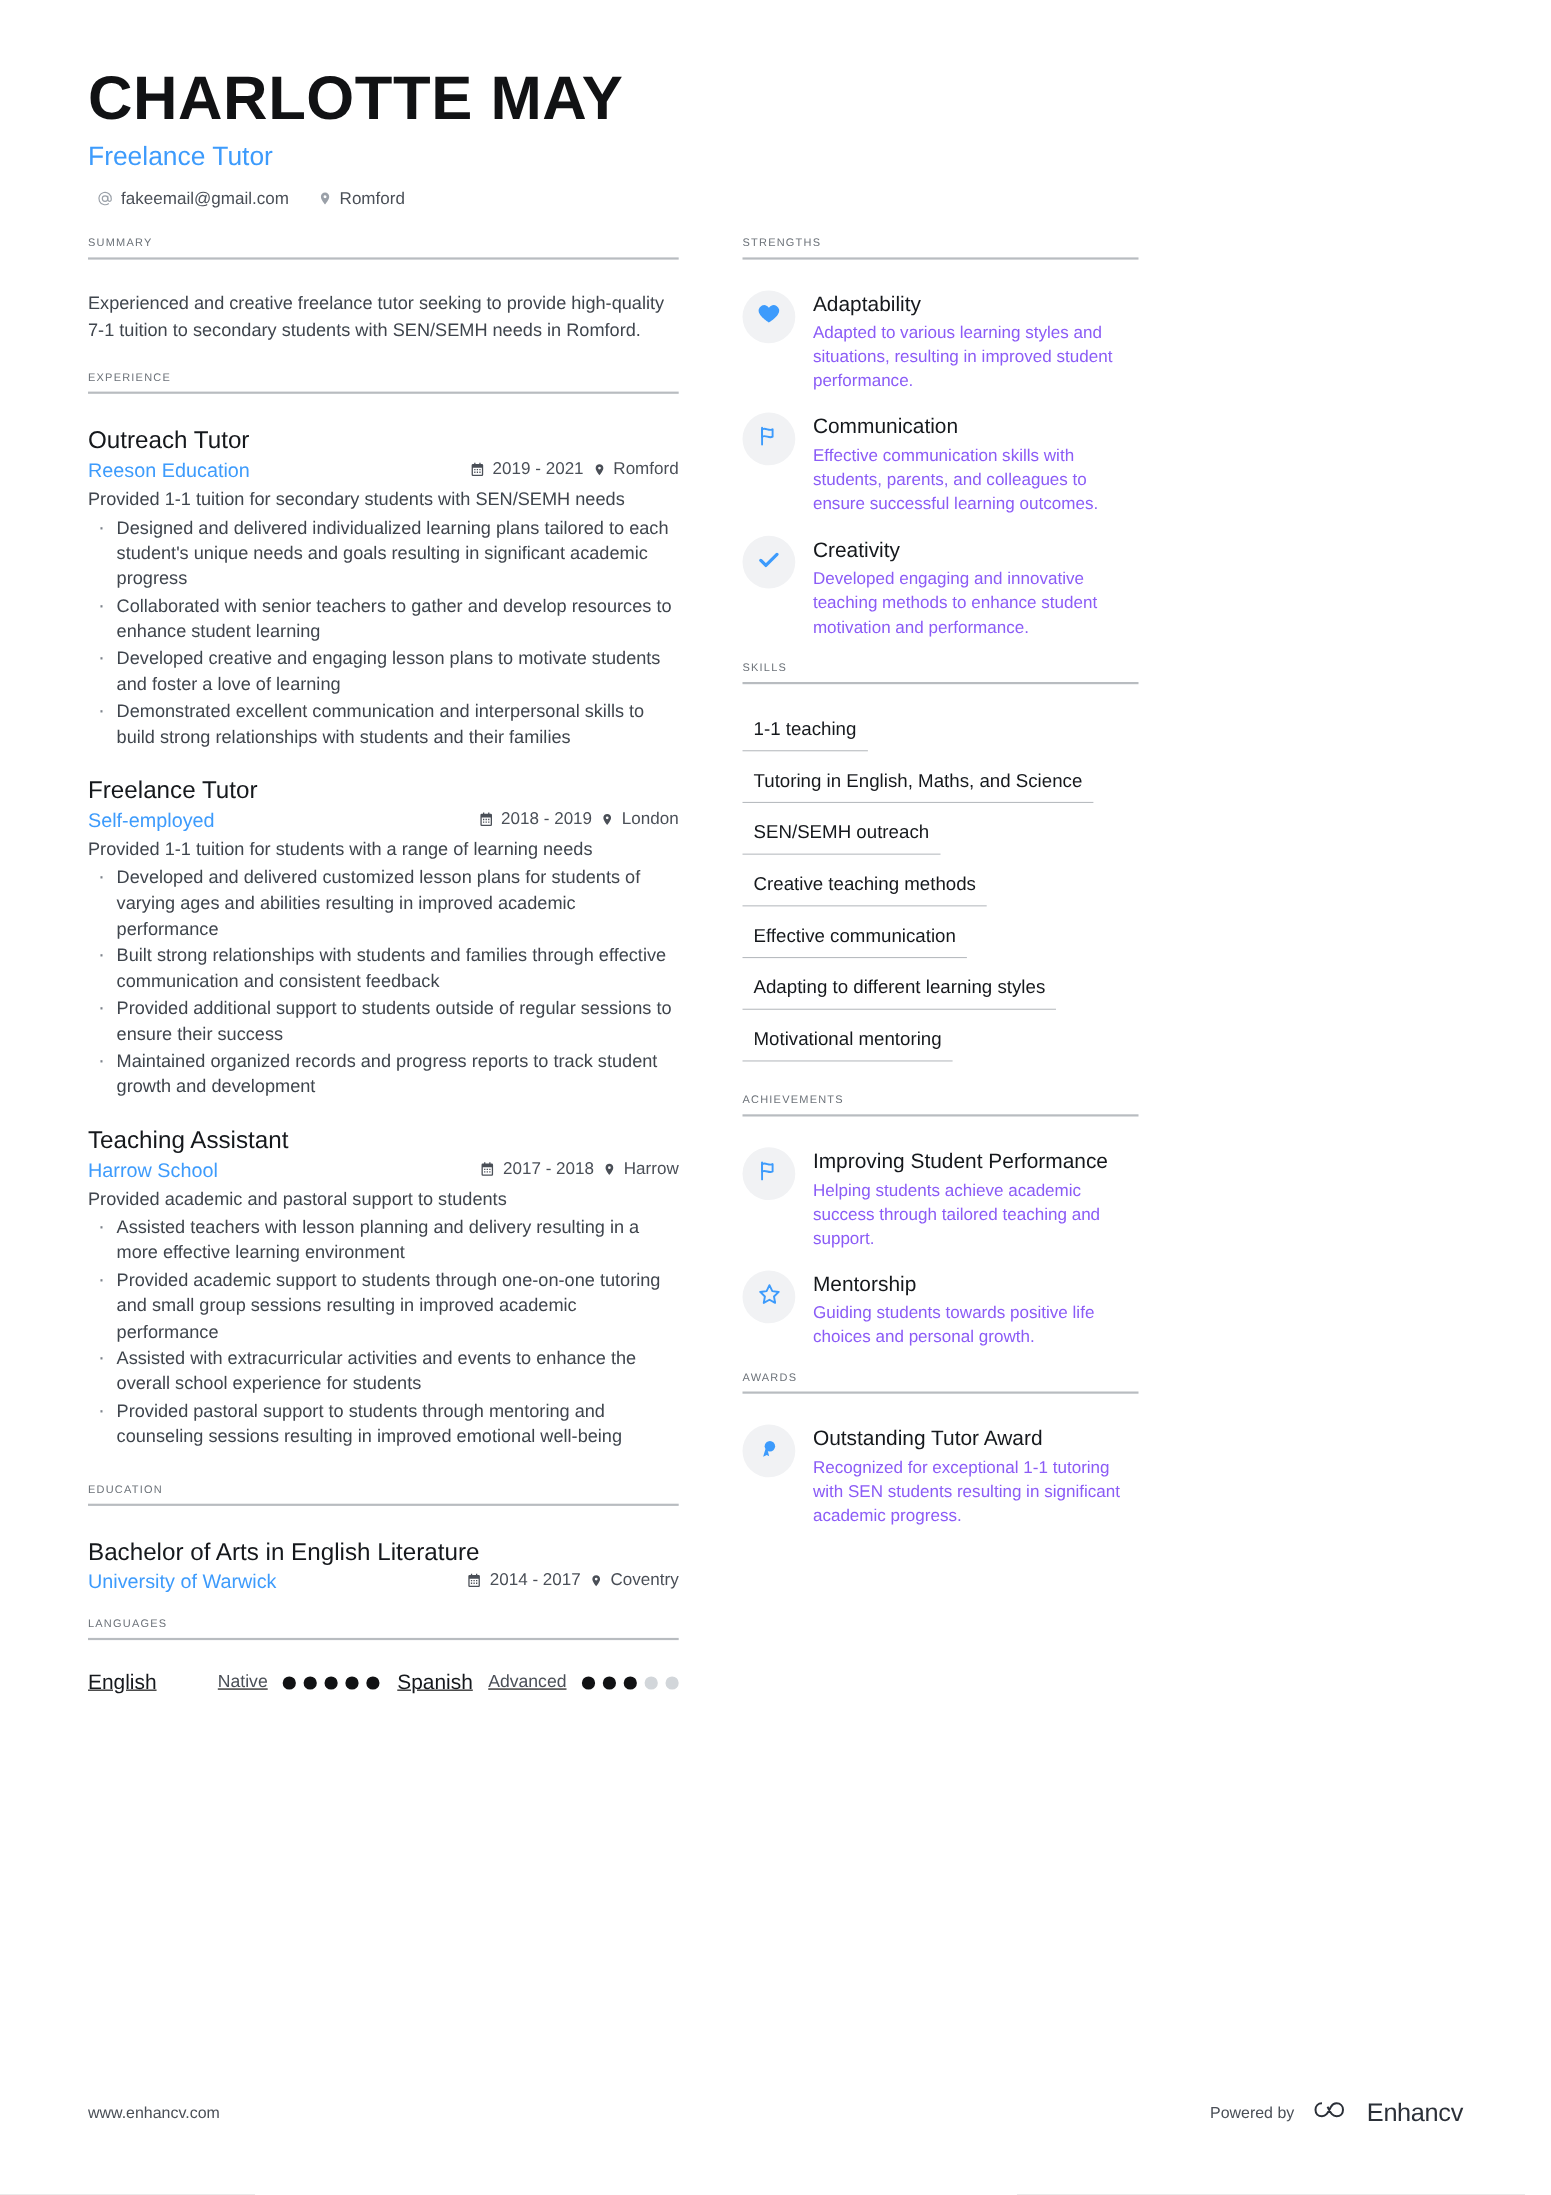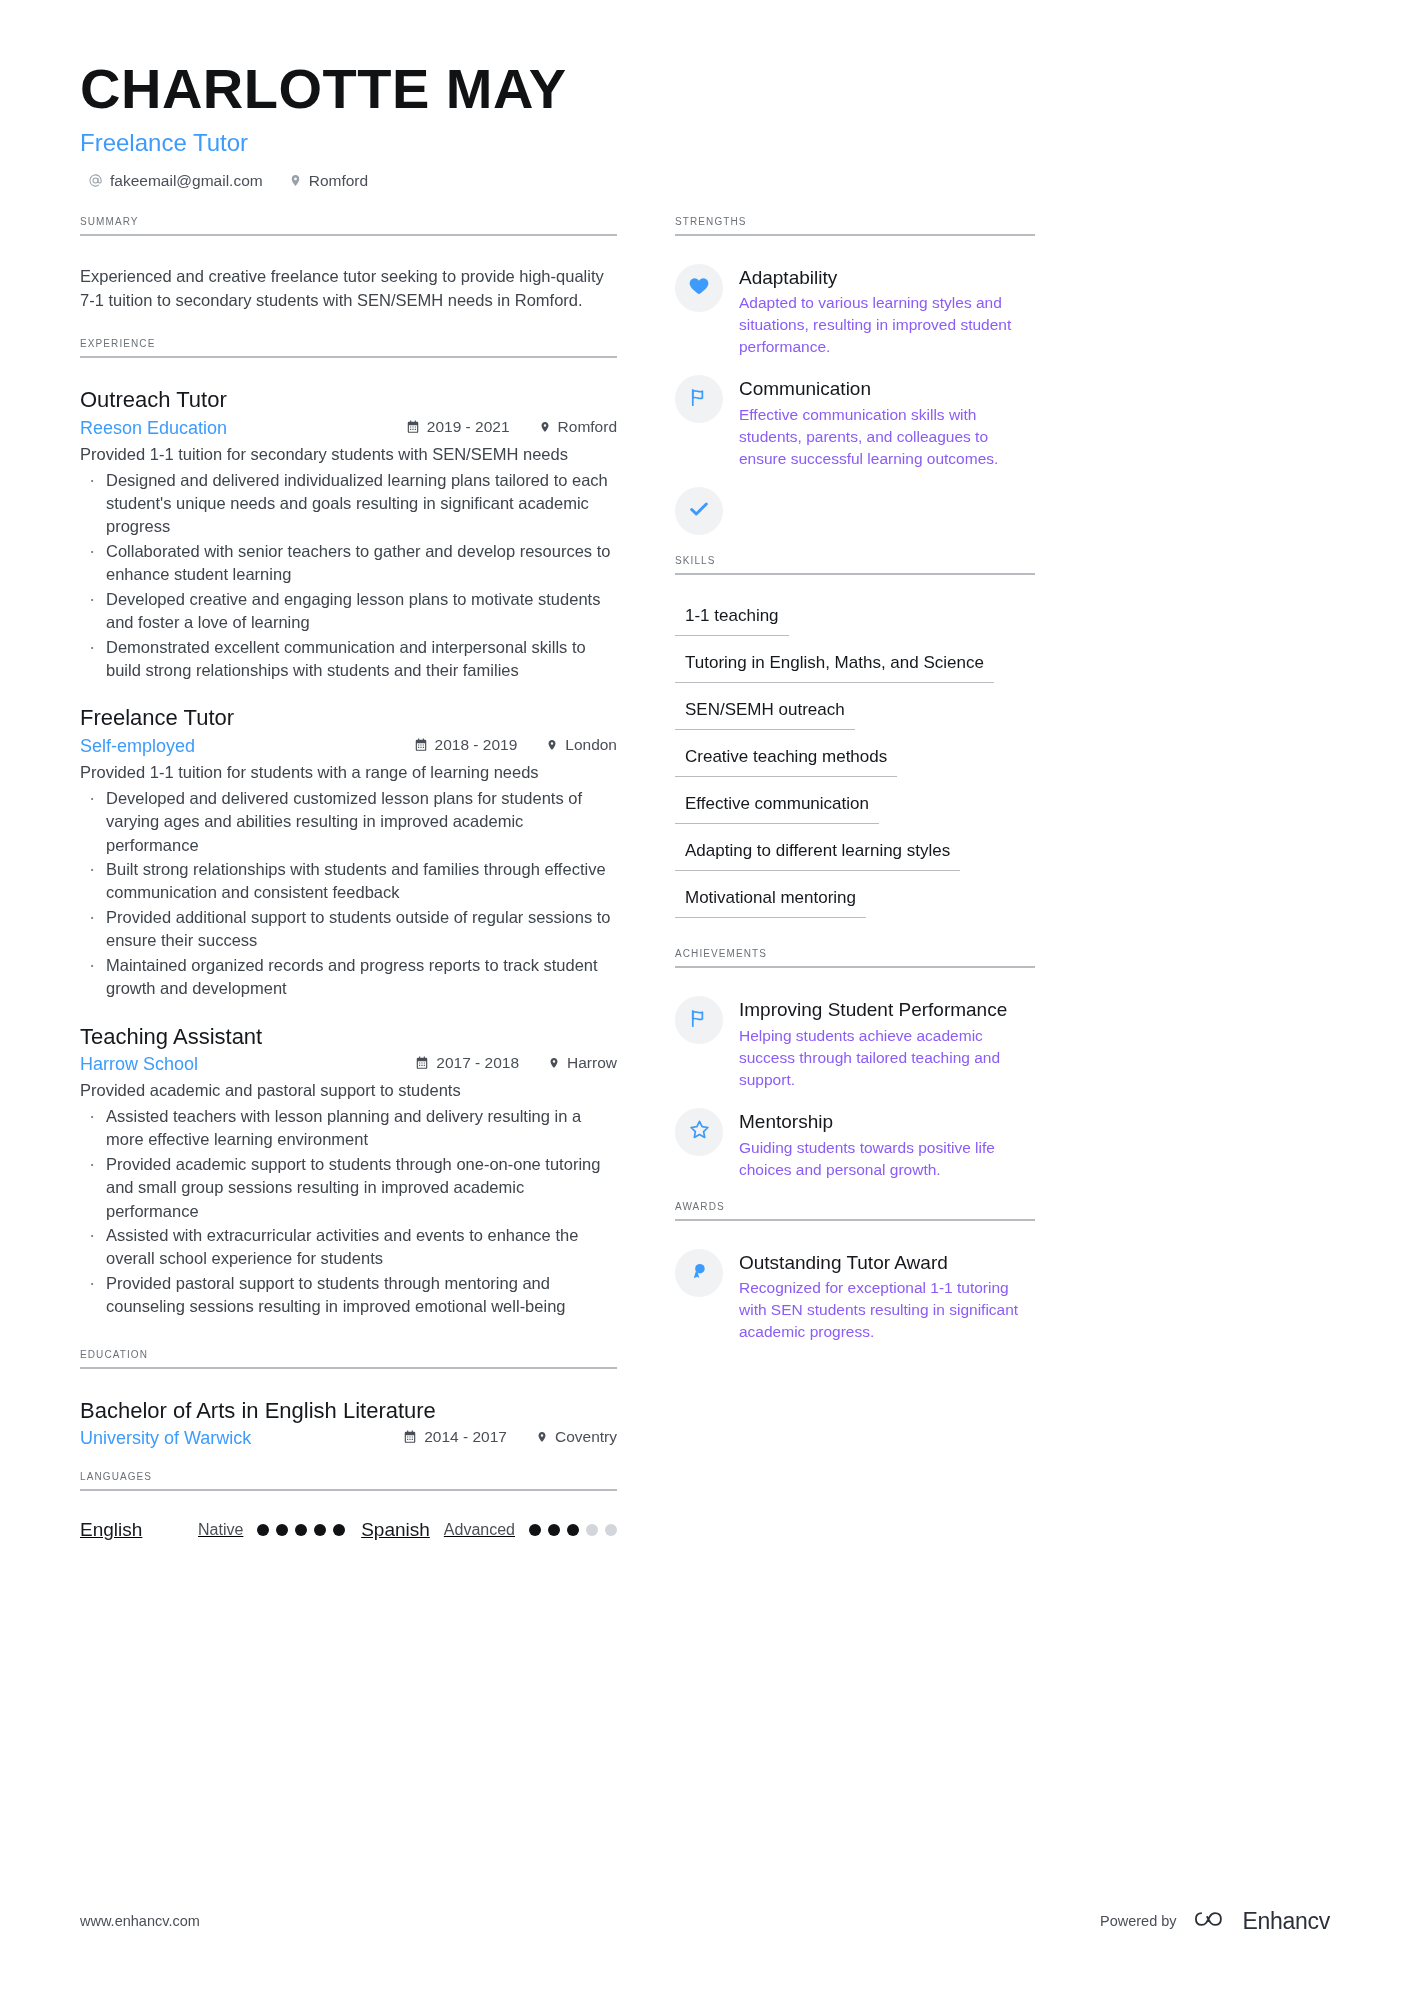--- a/index.html
+++ b/index.html
@@ -78,21 +78,21 @@
     line-height: 1.3;
     margin-bottom: 3px;
   }
   .entry-meta {
     display: flex;
     align-items: baseline;
     justify-content: space-between;
     margin-bottom: 4px;
   }
   .entry-org { font-size: 18px; color: #3d9bfc; }
-  .meta-right { display: flex; align-items: center; gap: 29px; }
+  .meta-right { display: flex; align-items: center; gap: 8px; }
   .meta-chunk {
     display: flex;
     align-items: center;
     gap: 7px;
     font-size: 15.5px;
     color: #4a4f57;
   }
   .meta-chunk .ico { display: flex; align-items: center; color: #4a4f57; }
   .entry-desc {
     font-size: 16.5px;
@@ -414,20 +414,24 @@
           </div>
         </div>
 
         <div class="icard">
           <div class="icard-bubble">
             <span>
               <svg width="22" height="22" viewBox="0 0 24 24" fill="none" stroke="#3d9bfc" stroke-width="3.2" stroke-linecap="round" stroke-linejoin="round">
                 <path d="M4 12.5l5 5L20 6.5"></path>
               </svg>
             </span>
+          </div>
+          <div class="icard-body">
+            <div class="icard-title">Creativity</div>
+            <div class="icard-text">Developed engaging and innovative teaching methods to enhance student motivation and performance.</div>
           </div>
         </div>
       </div>
 
       <div class="spacer-md"></div>
 
       <div class="section">
         <div class="sec-head">SKILLS</div>
         <div class="skill-list">
           <div class="skill">1-1 teaching</div>

